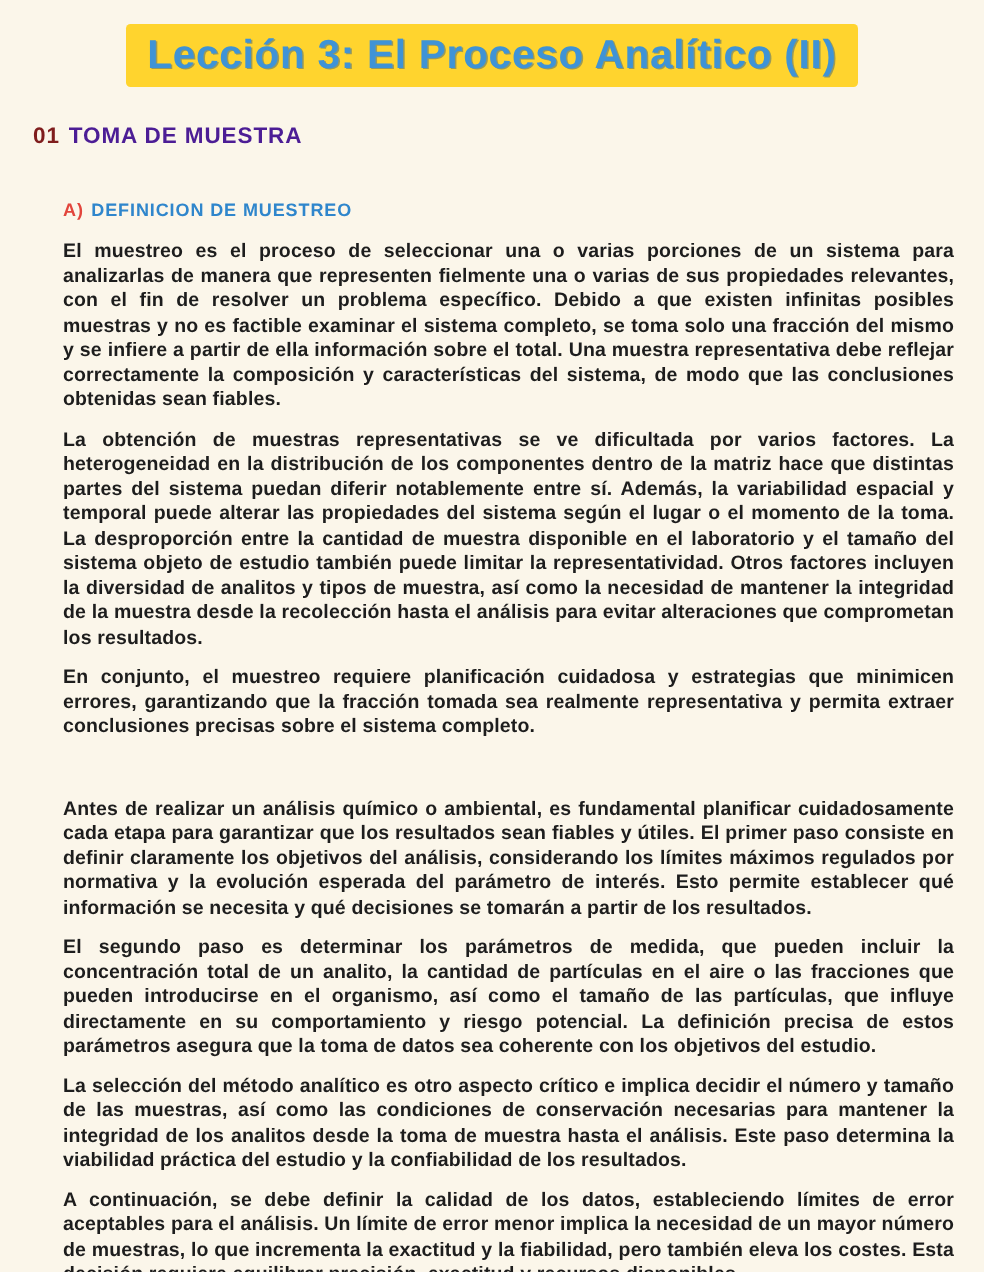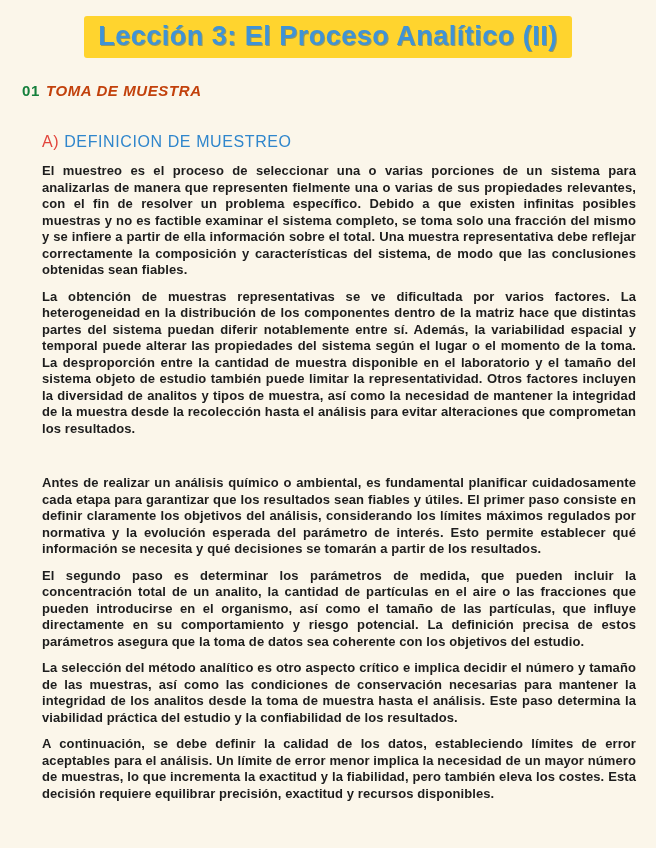--- a/index.html
+++ b/index.html
@@ -35,30 +35,30 @@
     white-space: nowrap;
   }
 
   
   .section-heading {
     margin: 24px 0 0 2px;
     font-size: 15px;
     font-weight: 800;
     letter-spacing: 0.6px;
   }
-  .sec-num   { color: #15803d; margin-right: 6px; }
-  .sec-title { color: #c2410c; font-style: italic; }
+  .sec-num   { color: #7f1d1d; margin-right: 6px; }
+  .sec-title { color: #4c1d95; }
 
   
   .subsection { margin: 34px 0 0 22px; }
   .subsection.second { margin-top: 38px; }
 
   .sub-heading {
-    font-size: 16px;
-    font-weight: 400;
+    font-size: 12px;
+    font-weight: 700;
     letter-spacing: 0.6px;
     margin-bottom: 12px;
   }
   .sub-letter { color: #e2453c; margin-right: 5px; }
   .sub-title  { color: #2f86cc; }
 
   .para {
     font-size: 13px;
     font-weight: 600;
     line-height: 1.27;
@@ -81,20 +81,21 @@
   <h2 class="section-heading">
     <span class="sec-num">01</span><span class="sec-title">TOMA DE MUESTRA</span>
   </h2>
 
   <section class="subsection">
     <h3 class="sub-heading">
       <span class="sub-letter">A)</span><span class="sub-title">DEFINICION DE MUESTREO</span>
     </h3>
     <p class="para">El muestreo es el proceso de seleccionar una o varias porciones de un sistema para analizarlas de manera que representen fielmente una o varias de sus propiedades relevantes, con el fin de resolver un problema específico. Debido a que existen infinitas posibles muestras y no es factible examinar el sistema completo, se toma solo una fracción del mismo y se infiere a partir de ella información sobre el total. Una muestra representativa debe reflejar correctamente la composición y características del sistema, de modo que las conclusiones obtenidas sean fiables.</p>
     <p class="para">La obtención de muestras representativas se ve dificultada por varios factores. La heterogeneidad en la distribución de los componentes dentro de la matriz hace que distintas partes del sistema puedan diferir notablemente entre sí. Además, la variabilidad espacial y temporal puede alterar las propiedades del sistema según el lugar o el momento de la toma. La desproporción entre la cantidad de muestra disponible en el laboratorio y el tamaño del sistema objeto de estudio también puede limitar la representatividad. Otros factores incluyen la diversidad de analitos y tipos de muestra, así como la necesidad de mantener la integridad de la muestra desde la recolección hasta el análisis para evitar alteraciones que comprometan los resultados.</p>
+    <p class="para">En conjunto, el muestreo requiere planificación cuidadosa y estrategias que minimicen errores, garantizando que la fracción tomada sea realmente representativa y permita extraer conclusiones precisas sobre el sistema completo.</p>
   </section>
 
   <section class="subsection second">
     <p class="para">Antes de realizar un análisis químico o ambiental, es fundamental planificar cuidadosamente cada etapa para garantizar que los resultados sean fiables y útiles. El primer paso consiste en definir claramente los objetivos del análisis, considerando los límites máximos regulados por normativa y la evolución esperada del parámetro de interés. Esto permite establecer qué información se necesita y qué decisiones se tomarán a partir de los resultados.</p>
     <p class="para">El segundo paso es determinar los parámetros de medida, que pueden incluir la concentración total de un analito, la cantidad de partículas en el aire o las fracciones que pueden introducirse en el organismo, así como el tamaño de las partículas, que influye directamente en su comportamiento y riesgo potencial. La definición precisa de estos parámetros asegura que la toma de datos sea coherente con los objetivos del estudio.</p>
     <p class="para">La selección del método analítico es otro aspecto crítico e implica decidir el número y tamaño de las muestras, así como las condiciones de conservación necesarias para mantener la integridad de los analitos desde la toma de muestra hasta el análisis. Este paso determina la viabilidad práctica del estudio y la confiabilidad de los resultados.</p>
     <p class="para">A continuación, se debe definir la calidad de los datos, estableciendo límites de error aceptables para el análisis. Un límite de error menor implica la necesidad de un mayor número de muestras, lo que incrementa la exactitud y la fiabilidad, pero también eleva los costes. Esta decisión requiere equilibrar precisión, exactitud y recursos disponibles.</p>
   </section>
 
 </div>

